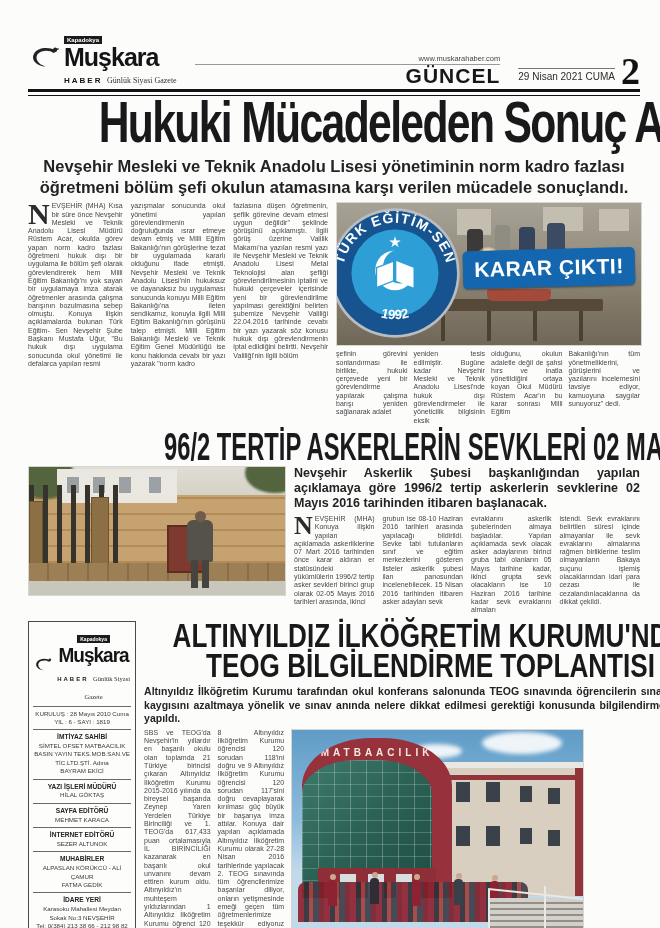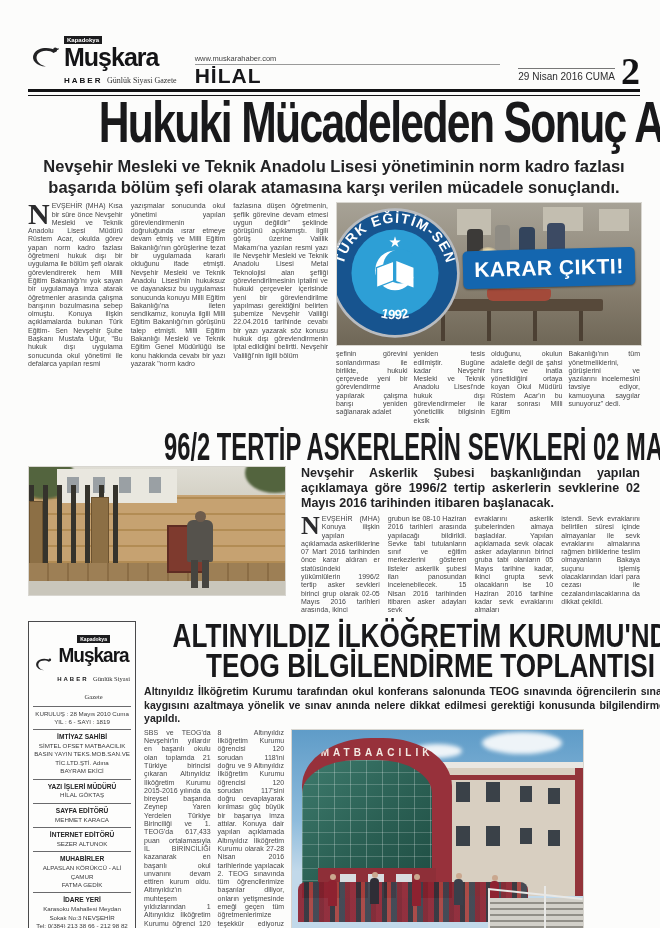--- a/index.html
+++ b/index.html
@@ -10,21 +10,21 @@
 
   
   .hdr{display:flex;align-items:flex-end;justify-content:space-between;height:46px;}
   .brand{display:flex;align-items:center;gap:2px;}
   .brand svg{display:block;}
   .brand-txt{line-height:1;}
   .brand-region{font-size:6px;font-weight:bold;background:#1c1c1e;color:#fff;padding:1px 3px;display:inline-block;}
   .brand-name{font-size:25px;font-weight:bold;color:#141416;letter-spacing:-1px;transform:scaleY(1.05);}
   .brand-sub{font-size:8px;font-weight:bold;letter-spacing:2px;color:#141416;}
   .brand-tag{font-family:"Liberation Serif",serif;font-size:8px;color:#333;}
-  .hdr-mid{text-align:left;flex:1;padding:0 18px;}
+  .hdr-mid{text-align:right;flex:1;padding:0 18px;}
   .hdr-site{font-size:7.5px;color:#444;border-bottom:1px solid #999;padding-bottom:1px;}
   .hdr-section{font-size:21px;font-weight:bold;letter-spacing:1px;color:#17171a;line-height:1;}
   .hdr-right{display:flex;align-items:flex-end;gap:6px;white-space:nowrap;}
   .hdr-date{font-size:10px;color:#2c2c2e;border-top:1px solid #777;padding-top:2px;margin-bottom:4px;}
   .hdr-page{font-size:38px;font-weight:bold;color:#121214;line-height:.8;font-family:"Liberation Serif",serif;}
   .double-rule{height:3px;border-top:3px solid #131315;border-bottom:1.5px solid #131315;margin-top:3px;}
 
   
   .h1wrap{text-align:center;overflow:visible;}
   .h1a{display:inline-block;font-weight:bold;color:#19191b;font-size:52px;line-height:1.02;
@@ -59,21 +59,21 @@
   .p1bench{position:absolute;left:96px;top:96px;width:170px;height:12px;background:#57493a;border-radius:2px;}
   .p1legs{position:absolute;left:104px;top:108px;width:150px;height:30px;
           background:repeating-linear-gradient(90deg,#4c4033 0 4px,rgba(0,0,0,0) 4px 46px);}
   .p1tray{position:absolute;left:150px;top:86px;width:64px;height:12px;background:#a34a3a;border-radius:2px 2px 6px 6px;}
   .banner1{position:absolute;left:126px;top:46px;width:172px;height:38px;background:#1466af;border-radius:5px;
            transform:rotate(-1.5deg);display:flex;align-items:center;justify-content:center;
            color:#fff;font-weight:bold;font-size:21px;letter-spacing:.5px;box-shadow:0 1px 2px rgba(0,0,0,.4);}
   .badge1{position:absolute;left:-8px;top:4px;width:132px;height:132px;}
 
   
-  .art2{display:flex;gap:15px;margin-top:3px;}
+  .art2{display:flex;gap:8px;margin-top:3px;}
   .photo2{position:relative;width:256px;height:128px;overflow:hidden;border:1px solid #d8d6d0;
           background:
             linear-gradient(180deg,#dfddd4 0%,#d5d2c6 22%,rgba(0,0,0,0) 22%),
             repeating-linear-gradient(180deg,#c6a271 0 14px,#b28c54 14px 16px),
             #c6a271;}
   .p2trees{position:absolute;border-radius:50%;background:#53643e;filter:blur(1px);}
   .p2bldg{position:absolute;left:28px;top:2px;width:120px;height:34px;background:#e9e7df;}
   .p2bldg i{position:absolute;background:#9aa0a4;}
   .p2gate{position:absolute;left:0;top:18px;width:96px;height:96px;
           background:repeating-linear-gradient(90deg,#35332c 0 5px,rgba(0,0,0,0) 5px 14px);}
@@ -150,34 +150,34 @@
         </svg>
         <div class="brand-txt">
           <span class="brand-region">Kapadokya</span>
           <div class="brand-name">Muşkara</div>
           <span class="brand-sub">HABER</span>
           <span class="brand-tag">Günlük Siyasi Gazete</span>
         </div>
       </div>
       <div class="hdr-mid">
         <div class="hdr-site">www.muskarahaber.com</div>
-        <div class="hdr-section">HİLAL</div>
+        <div class="hdr-section">GÜNCEL</div>
       </div>
       <div class="hdr-right">
-        <div class="hdr-date">29 Nisan 2016 CUMA</div>
+        <div class="hdr-date">29 Nisan 2021 CUMA</div>
         <div class="hdr-page">2</div>
       </div>
     </div>
     <div class="double-rule"></div>
 
     <div class="h1wrap">
       <span class="h1a">Hukuki Mücadeleden Sonuç Alındı</span>
     </div>
     <div class="sub1 ml">Nevşehir Mesleki ve Teknik Anadolu Lisesi yönetiminin norm kadro fazlası
-başarıda bölüm şefi olarak atamasına karşı verilen mücadele sonuçlandı.</div>
+öğretmeni bölüm şefi okulun atamasına karşı verilen mücadele sonuçlandı.</div>
 
     <div class="art1">
       <div class="art1-left">
         <div class="col">
           <span class="dropcap">N</span><span>EVŞEHİR (MHA) Kısa bir süre önce Nevşehir Mesleki ve Teknik Anadolu Lisesi Müdürü Rüstem Acar, okulda görev yapan norm kadro fazlası öğretmeni hukuk dışı bir uygulama ile bölüm şefi olarak görevlendirerek hem Milli Eğitim Bakanlığı'nı yok sayan bir uygulamaya imza atarak öğretmenler arasında çalışma barışının bozulmasına sebep olmuştu. Konuya ilişkin açıklamalarda bulunan Türk Eğitim- Sen Nevşehir Şube Başkanı Mustafa Uğur, "Bu hukuk dışı uygulama sonucunda okul yönetimi ile defalarca yapılan resmi</span>
         </div>
         <div class="col">yazışmalar sonucunda okul yönetimi yapılan görevlendirmenin doğruluğunda ısrar etmeye devam etmiş ve Milli Eğitim Bakanlığı'nın görüşlerine tezat bir uygulamada kararlı olduğunu ifade etmişti. Nevşehir Mesleki ve Teknik Anadolu Lisesi'nin hukuksuz ve dayanaksız bu uygulaması sonucunda konuyu Milli Eğitim Bakanlığı'na ileten sendikamız, konuyla ilgili Milli Eğitim Bakanlığı'nın görüşünü talep etmişti. Milli Eğitim Bakanlığı Mesleki ve Teknik Eğitim Genel Müdürlüğü ise konu hakkında cevabı bir yazı yazarak "norm kadro</div>
         <div class="col">fazlasına düşen öğretmenin, şeflik görevine devam etmesi uygun değildir" şeklinde görüşünü açıklamıştı. İlgili görüş üzerine Valilik Makamı'na yazılan resmi yazı ile Nevşehir Mesleki ve Teknik Anadolu Lisesi Metal Teknolojisi alan şefliği görevlendirilmesinin iptalini ve hukuki çerçeveler içerisinde yeni bir görevlendirilme yapılması gerektiğini belirten şubemize Nevşehir Valiliği 22.04.2016 tarihinde cevabı bir yazı yazarak söz konusu hukuk dışı görevlendirmenin iptal edildiğini belirtti. Nevşehir Valiliği'nin ilgili bölüm</div>
       </div>
       <div class="art1-right">

